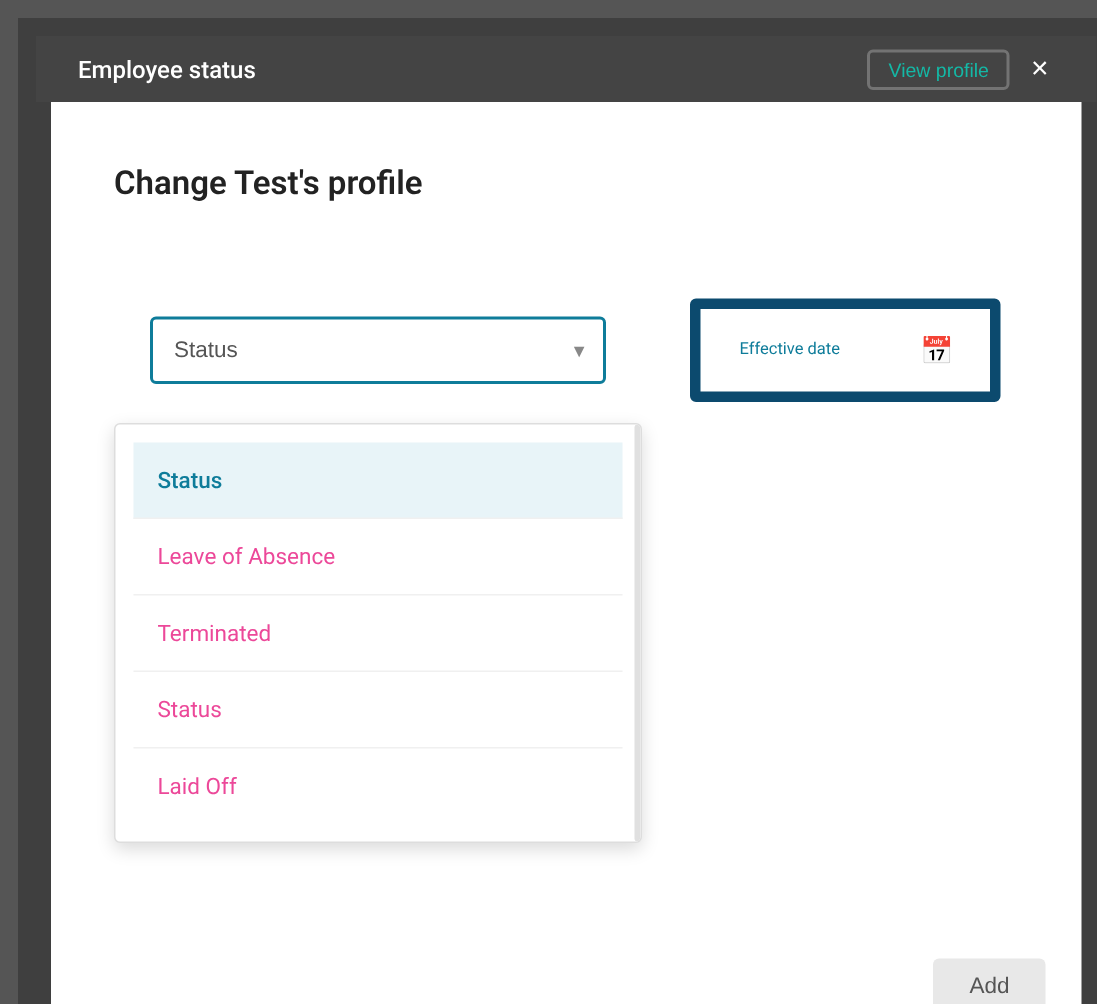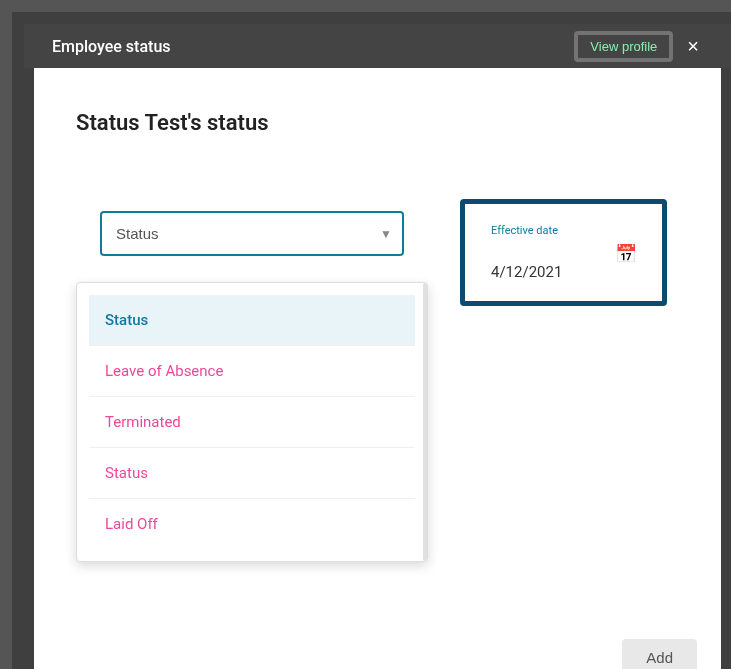--- a/index.html
+++ b/index.html
@@ -43,22 +43,22 @@
     }
 
     .modal-header-actions {
       display: flex;
       align-items: center;
       gap: 10px;
     }
 
     .view-profile-btn {
       background: transparent;
-      border: 4px solid #737373;
-      color: #86efac;
+      border: 2px solid #737373;
+      color: #14b8a6;
       padding: 4px 12px;
       border-radius: 4px;
       font-size: 13px;
       cursor: pointer;
     }
 
     .close-btn {
       background: transparent;
       border: none;
       color: #fff;
@@ -165,21 +165,21 @@
       background: #e0e0e0;
       border-radius: 2px;
     }
 
     
     .date-field-wrapper {
       flex: 1;
     }
 
     .date-field {
-      border: 5px solid #0c4a6e;
+      border: 7px solid #0c4a6e;
       border-radius: 4px;
       padding: 8px 14px 8px 14px;
       position: relative;
       min-width: 200px;
     }
 
     .date-label {
       font-size: 11px;
       color: #0e7c9a;
       margin-bottom: 2px;
@@ -222,21 +222,21 @@
 
   <div class="modal-header">
     <span class="modal-header-title">Employee status</span>
     <div class="modal-header-actions">
       <button class="view-profile-btn">View profile</button>
       <button class="close-btn">×</button>
     </div>
   </div>
 
   <div class="modal-body">
-    <h2 class="modal-title">Status Test's status</h2>
+    <h2 class="modal-title">Change Test's profile</h2>
 
     <div class="form-row">
 
       <div class="status-dropdown-wrapper">
         <div style="position:relative;">
           <select class="status-select">
           <option value="status">Status</option><option value="leave_of_absence">Leave of Absence</option><option value="terminated">Terminated</option><option value="retired">Retired</option><option value="laid_off">Laid Off</option></select>
           <span class="dropdown-arrow">▼</span>
         </div>
 
@@ -245,21 +245,20 @@
           <div class="dropdown-item">Leave of Absence</div>
           <div class="dropdown-item">Terminated</div>
           <div class="dropdown-item">Status</div>
           <div class="dropdown-item">Laid Off</div>
         </div>
       </div>
 
       <div class="date-field-wrapper">
         <div class="date-field" style="position:relative;">
           <div class="date-label">Effective date</div>
-          <div class="date-value">4/12/2021</div>
           <span class="calendar-icon">📅</span>
         </div>
       </div>
     </div>
 
     <button class="add-btn">Add</button>
   </div>
 </div>
 
 </body></html>

